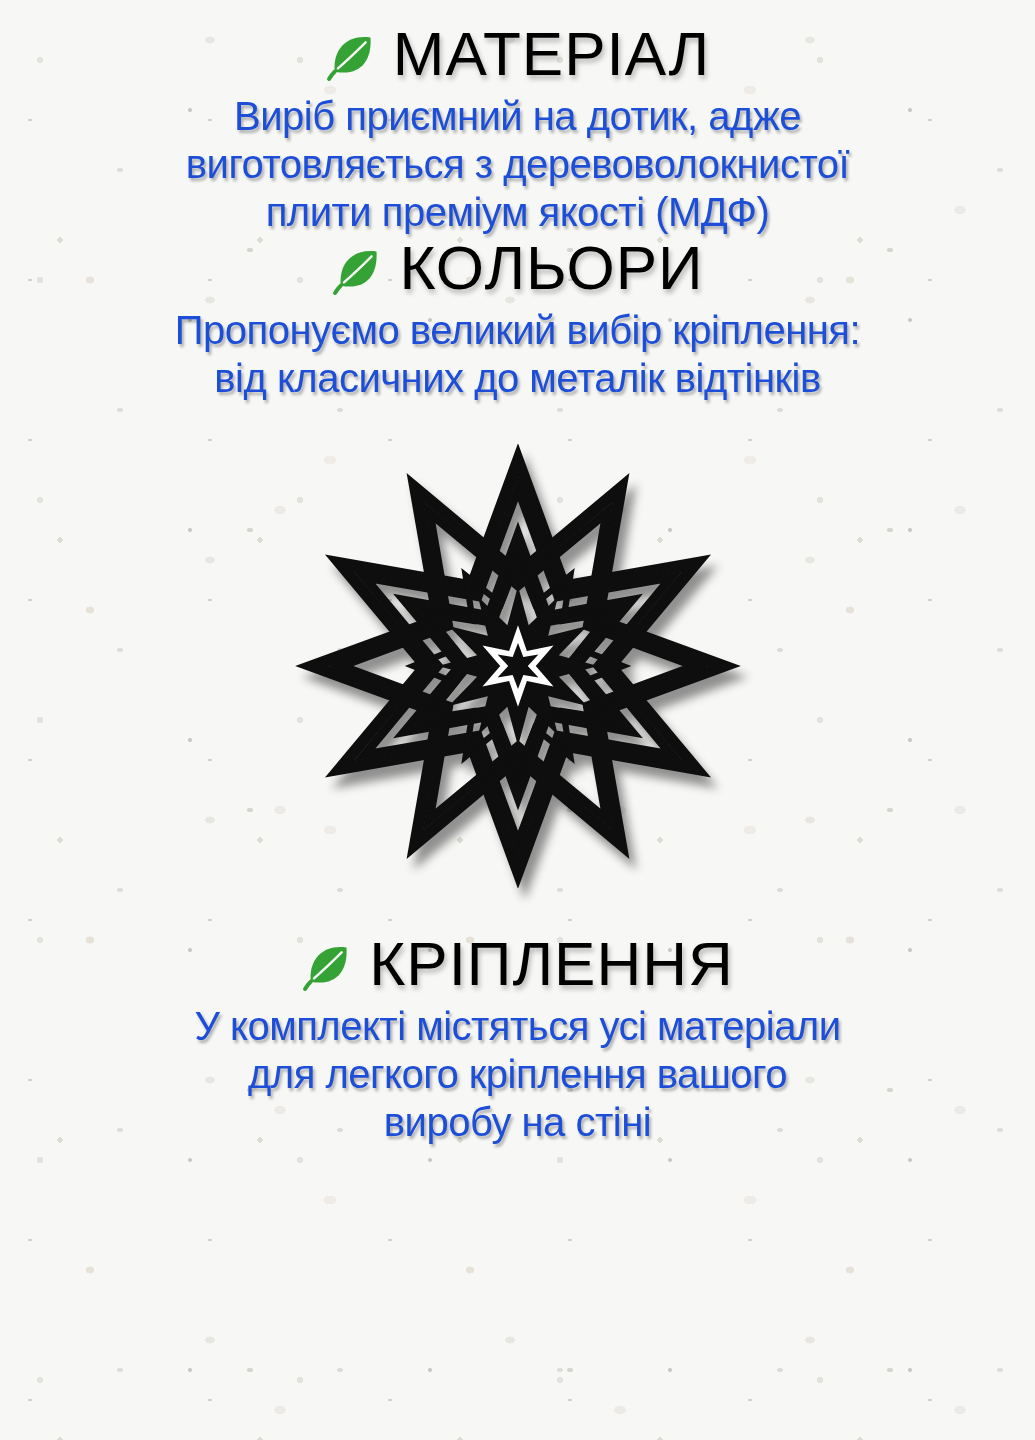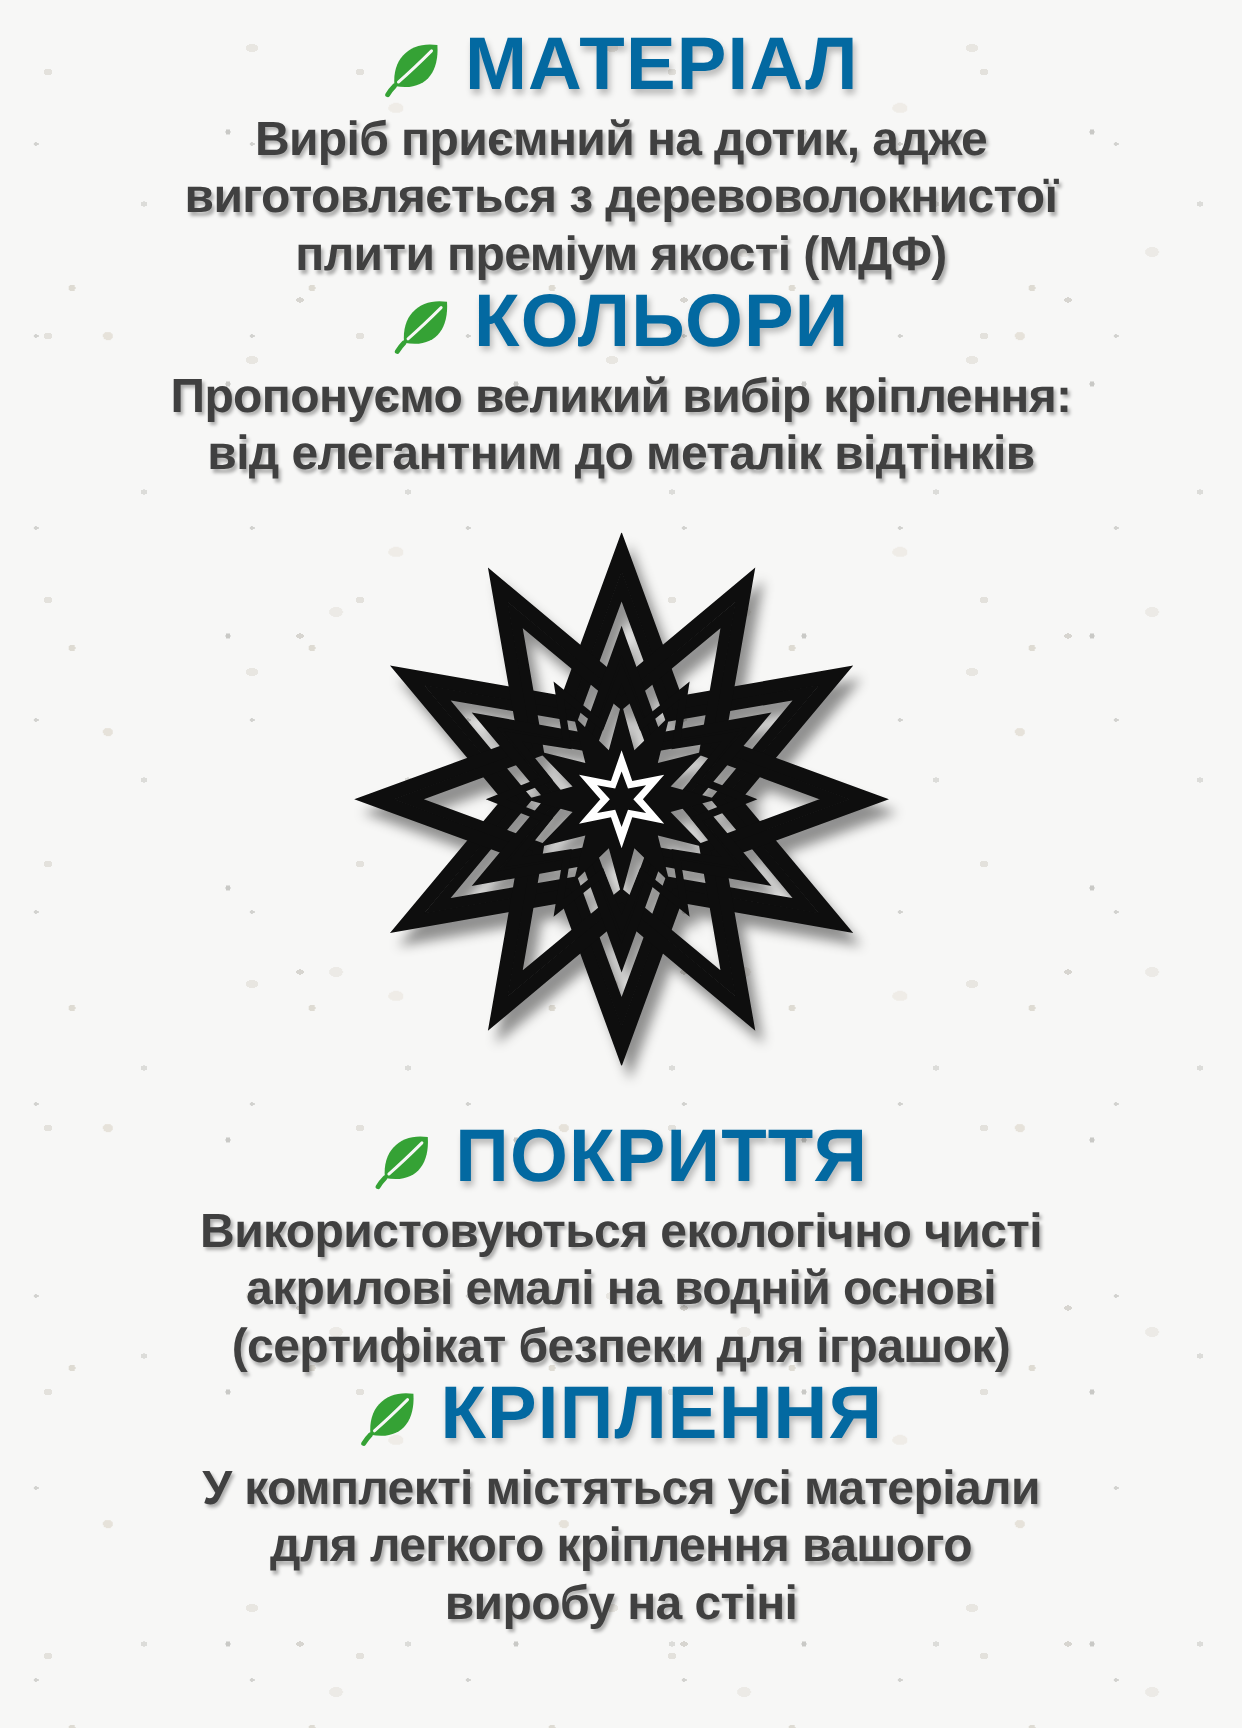--- a/index.html
+++ b/index.html
@@ -42,31 +42,31 @@
     align-items: center;
     justify-content: center;
     gap: 16px;
     margin-bottom: 6px;
   }
   .section:first-child .heading-row { margin-top: 0; }
   .leaf { width: 52px; height: 52px; flex: 0 0 auto; margin-top: 6px; }
   .heading-text {
     font-size: 62px;
     line-height: 64px;
-    font-weight: bold;
-    color: #0369a1;
+    font-weight: normal;
+    color: #000000;
     letter-spacing: 1px;
     text-shadow: 2px 4px 5px rgba(0,0,0,0.25);
     white-space: nowrap;
   }
   .body-text {
     font-size: 40px;
     line-height: 48px;
-    font-weight: bold;
-    color: #404040;
+    font-weight: normal;
+    color: #1d4ed8;
     letter-spacing: -0.5px;
     text-shadow: 2px 3px 3px rgba(0,0,0,0.3);
   }
   .body-line { white-space: nowrap; }
   .mandala-wrap {
     margin-top: 42px;
     margin-bottom: 44px;
     width: 452px;
     height: 444px;
     display: flex;
@@ -105,21 +105,21 @@
     <div class="heading-row">
       <svg class="leaf" viewBox="0 0 64 64">
         <path d="M56 8 C 30 4, 9 20, 12 50 C 42 56, 58 38, 56 8 Z" fill="#35a235"></path>
         <path d="M16 46 Q 32 32 50 14" fill="none" stroke="#f7f7f6" stroke-width="3" stroke-linecap="round"></path>
         <path d="M12 50 Q 8 54 5 59" fill="none" stroke="#35a235" stroke-width="5" stroke-linecap="round"></path>
       </svg>
       <div class="heading-text">КОЛЬОРИ</div>
     </div>
     <div class="body-text">
       <div class="body-line">Пропонуємо великий вибір кріплення:</div>
-      <div class="body-line">від елегантним до металік відтінків</div>
+      <div class="body-line">від класичних до металік відтінків</div>
     </div>
   </div>
 
   <div class="mandala-wrap">
     <svg viewBox="0 0 500 500">
 
       <path class="stroke-star" stroke-width="13" d="M250 18 L302 160 L451 134 L354 250 L451 366 L302 340 L250 482 L198 340 L49 366 L146 250 L49 134 L198 160 Z"></path>
       <path class="stroke-star" stroke-width="10" d="M250 50 L295 172 L423 150 L340 250 L423 350 L295 328 L250 450 L205 328 L77 350 L160 250 L77 150 L205 172 Z"></path>
 
       <path class="stroke-star" stroke-width="13" d="M366 49 L340 198 L482 250 L340 302 L366 451 L250 354 L134 451 L160 302 L18 250 L160 198 L134 49 L250 146 Z"></path>
@@ -131,35 +131,20 @@
       <path class="stroke-star" stroke-width="7" d="M250 132 L269 180 L309 148 L301 199 L352 191 L320 231 L368 250 L320 269 L352 309 L301 301 L309 352 L269 320 L250 368 L231 320 L191 352 L199 301 L148 309 L180 269 L132 250 L180 231 L148 191 L199 199 L191 148 L231 180 Z"></path>
 
       <path fill="#0e0e0e" d="M250 160 L262 204 L295 172 L284 216 L328 205 L296 238 L340 250 L296 262 L328 295 L284 284 L295 328 L262 296 L250 340 L238 296 L205 328 L216 284 L172 295 L204 262 L160 250 L204 238 L172 205 L216 216 L205 172 L238 204 Z"></path>
 
       <path fill="#ffffff" d="M250 204 L260 233 L290 227 L270 250 L290 273 L260 267 L250 296 L240 267 L210 273 L230 250 L210 227 L240 233 Z"></path>
 
       <path fill="#0e0e0e" d="M250 224 L256 240 L273 237 L261 250 L273 263 L256 260 L250 276 L244 260 L227 263 L239 250 L227 237 L244 240 Z"></path>
     </svg>
   </div>
 
-  <div class="section">
-    <div class="heading-row">
-      <svg class="leaf" viewBox="0 0 64 64">
-        <path d="M56 8 C 30 4, 9 20, 12 50 C 42 56, 58 38, 56 8 Z" fill="#35a235"></path>
-        <path d="M16 46 Q 32 32 50 14" fill="none" stroke="#f7f7f6" stroke-width="3" stroke-linecap="round"></path>
-        <path d="M12 50 Q 8 54 5 59" fill="none" stroke="#35a235" stroke-width="5" stroke-linecap="round"></path>
-      </svg>
-      <div class="heading-text">ПОКРИТТЯ</div>
-    </div>
-    <div class="body-text">
-      <div class="body-line">Використовуються екологічно чисті</div>
-      <div class="body-line">акрилові емалі на водній основі</div>
-      <div class="body-line">(сертифікат безпеки для іграшок)</div>
-    </div>
-  </div>
 
   <div class="section">
     <div class="heading-row">
       <svg class="leaf" viewBox="0 0 64 64">
         <path d="M56 8 C 30 4, 9 20, 12 50 C 42 56, 58 38, 56 8 Z" fill="#35a235"></path>
         <path d="M16 46 Q 32 32 50 14" fill="none" stroke="#f7f7f6" stroke-width="3" stroke-linecap="round"></path>
         <path d="M12 50 Q 8 54 5 59" fill="none" stroke="#35a235" stroke-width="5" stroke-linecap="round"></path>
       </svg>
       <div class="heading-text">КРІПЛЕННЯ</div>
     </div>

